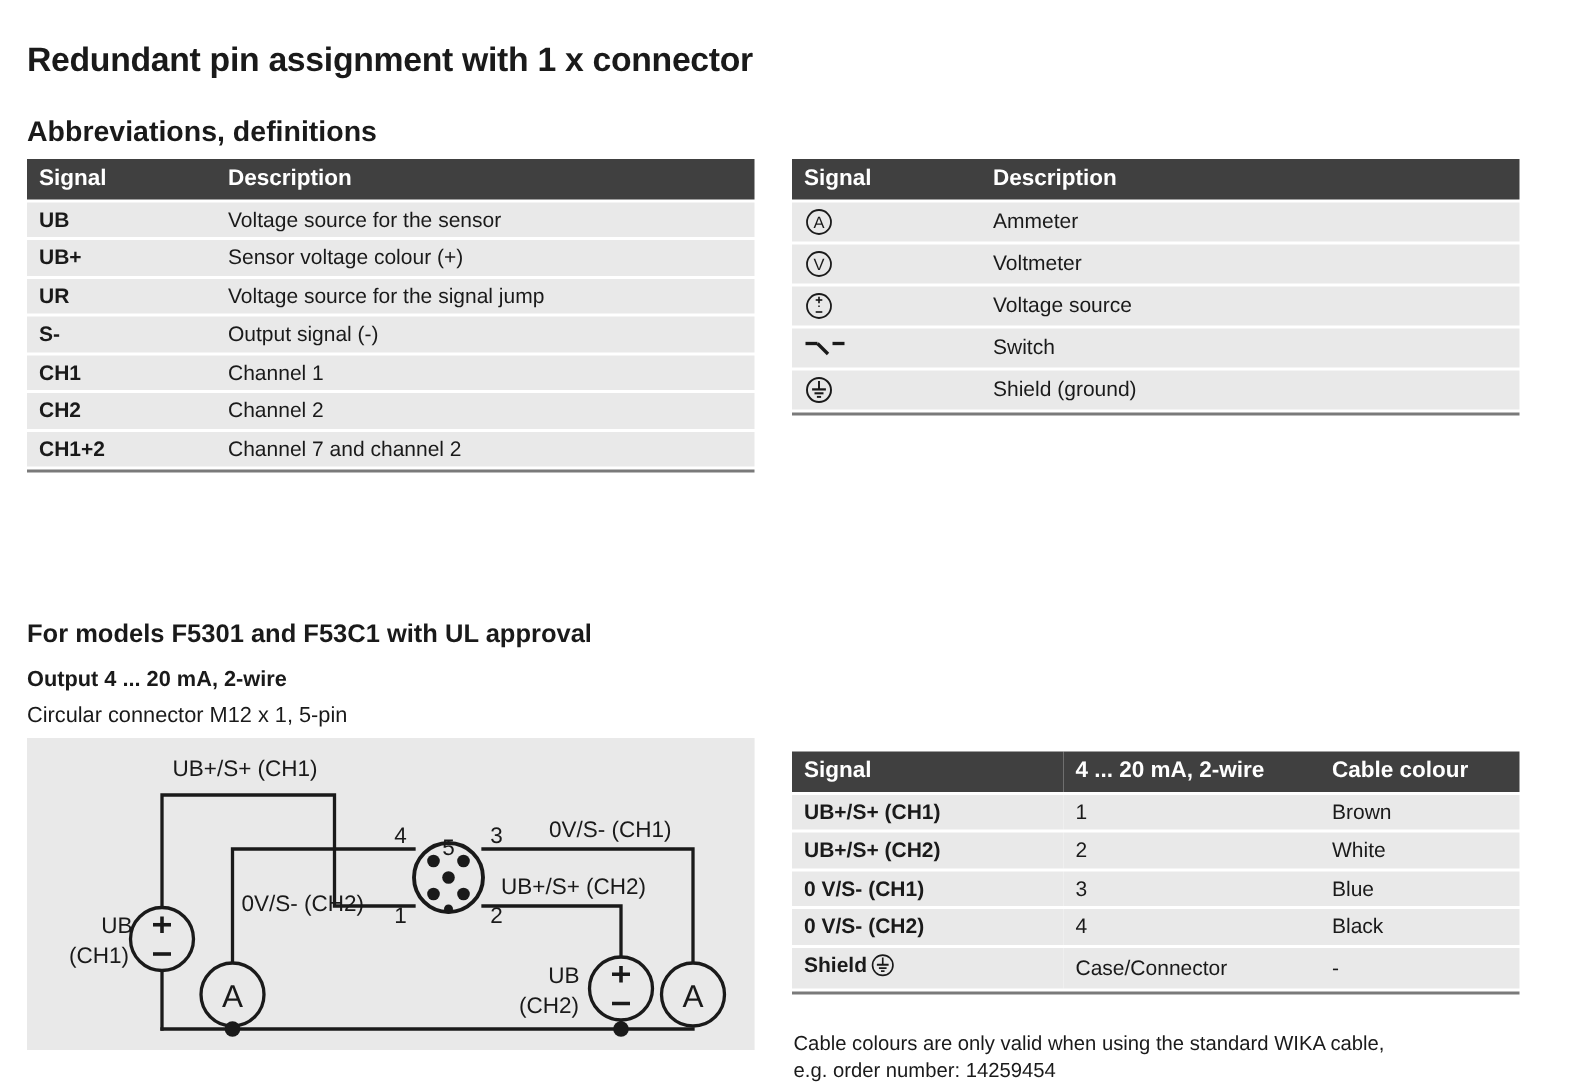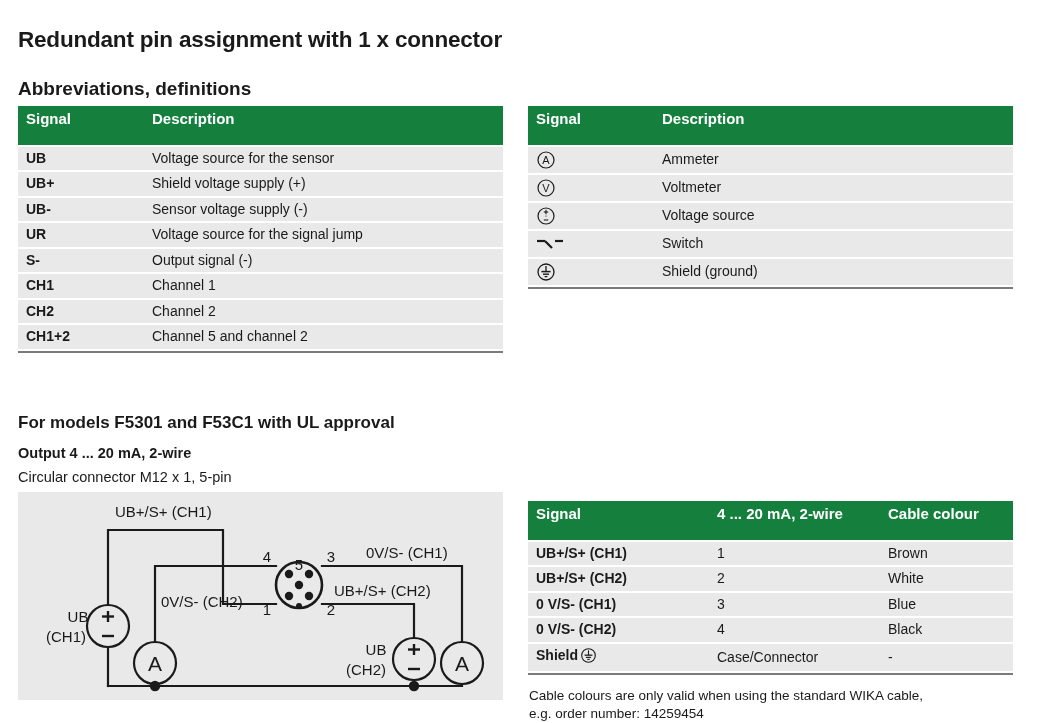--- a/index.html
+++ b/index.html
@@ -31,22 +31,22 @@
   
   .tbl{position:absolute;border-collapse:separate;border-spacing:0 2px;}
   .tbl th,.tbl td{
     padding:3px 8px;
     font-size:14px;
     text-align:left;
     vertical-align:middle;
     line-height:1.25;
   }
   .tbl th{
-    background:#15803d;color:#ffffff;font-weight:bold;font-size:15px;
-    padding-top:4px;padding-bottom:16px;
+    background:#404040;color:#ffffff;font-weight:bold;font-size:15px;
+    padding-top:4px;padding-bottom:4px;
   }
   .tbl td{background:#e9e9e9;}
   .tbl td.sig{font-weight:bold;}
   .tbl .botline td{background:#ffffff;padding:0;height:2px;border-top:2px solid #7a7a7a;}
 
   
   #tbl-abbrev{left:18px;top:104px;width:485px;}
   #tbl-abbrev th:nth-child(1),#tbl-abbrev td:nth-child(1){width:110px;}
 
   
@@ -95,45 +95,41 @@
         <th>Description</th>
       </tr>
     </thead>
     <tbody>
       <tr>
         <td class="sig">UB</td>
         <td>Voltage source for the sensor</td>
       </tr>
       <tr>
         <td class="sig">UB+</td>
-        <td>Shield voltage supply (+)</td>
-      </tr>
-      <tr>
-        <td class="sig">UB-</td>
-        <td>Sensor voltage supply (-)</td>
+        <td>Sensor voltage colour (+)</td>
       </tr>
       <tr>
         <td class="sig">UR</td>
         <td>Voltage source for the signal jump</td>
       </tr>
       <tr>
         <td class="sig">S-</td>
         <td>Output signal (-)</td>
       </tr>
       <tr>
         <td class="sig">CH1</td>
         <td>Channel 1</td>
       </tr>
       <tr>
         <td class="sig">CH2</td>
         <td>Channel 2</td>
       </tr>
       <tr>
         <td class="sig">CH1+2</td>
-        <td>Channel 5 and channel 2</td>
+        <td>Channel 7 and channel 2</td>
       </tr>
       <tr class="botline">
           <td colspan="2"></td>
         </tr>
     </tbody>
   </table>
 
   <table class="tbl" id="tbl-symbols">
     <thead>
       <tr>

